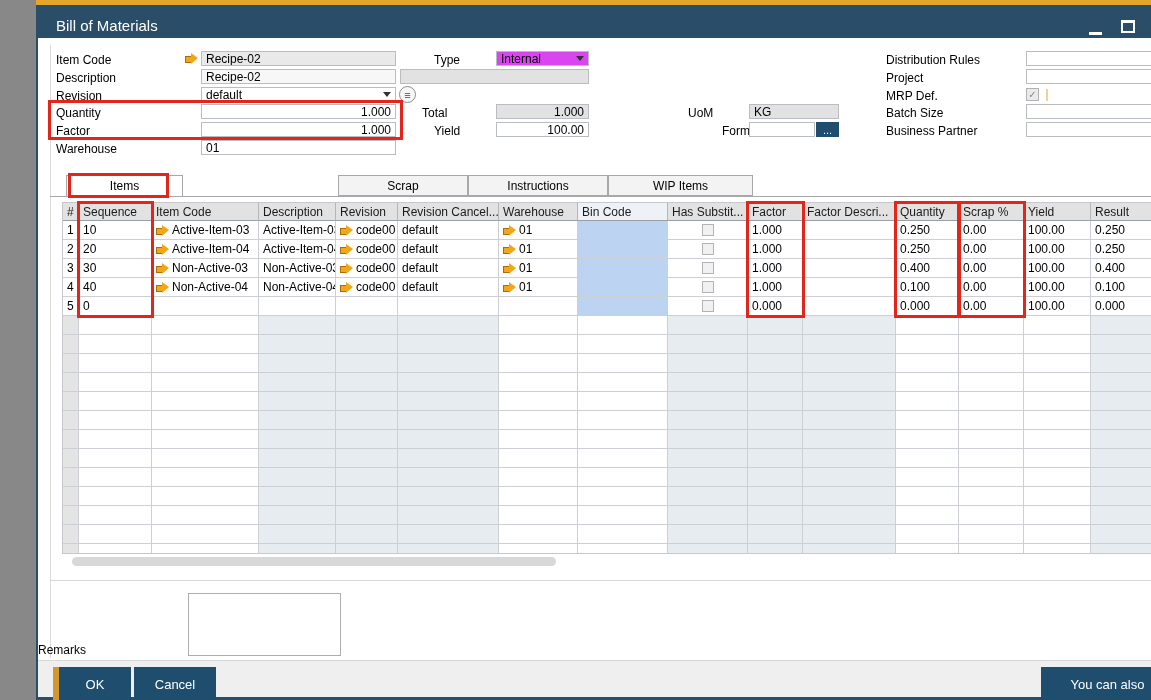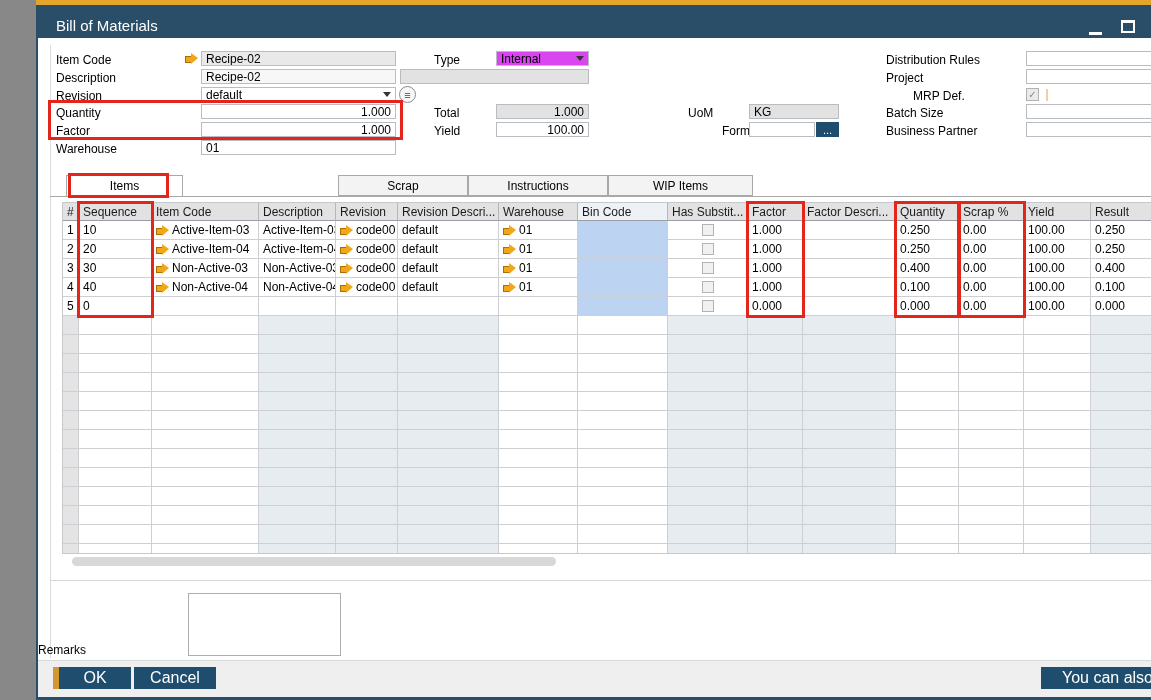--- a/index.html
+++ b/index.html
@@ -77,21 +77,21 @@
   .c10{width:93px} .c11{width:63px} .c12{width:65px} .c13{width:67px} .c14{width:62px}
 
   .hscroll { left:36px; top:557px; width:484px; height:9px; border-radius:5px; background:#d8d8d8; cursor:pointer; }
 
   
   .redbox { position:absolute; border:3px solid #E3251C; pointer-events:none; z-index:5; }
 
   
   .remarks-box { left:152px; top:593px; width:153px; height:63px; border:1px solid #aeaeae; background:#fff; }
   .footer { left:2px; top:660px; width:1147px; height:37px; background:#efefef; border-top:1px solid #d8d8d8; }
-  .btn { position:absolute; top:667px; height:22px; background:#1F4D6D; color:#fff; font-size:16px;
+  .btn { position:absolute; top:667px; height:34px; background:#1F4D6D; color:#fff; font-size:13px;
          display:flex; align-items:center; justify-content:center; cursor:pointer; z-index:2; }
   .btn-ok { left:17px; width:78px; border-left:6px solid #D2972E; }
   .btn-cancel { left:98px; width:82px; }
   .btn-also { left:1005px; width:133px; }
   .corner-tri { position:absolute; right:5px; bottom:3px; width:0; height:0;
                 border-left:7px solid transparent; border-bottom:7px solid #fff; }
 </style>
 </head>
 <body>
 
@@ -139,41 +139,41 @@
   <span class="larrow abs" style="left:149px;top:142px"></span>
   <div class="fld" style="left:165px;top:140px;width:195px">01</div>
 
   
   <div class="lbl" style="left:398px;top:53px">Type</div>
   <div class="fld cream spread" style="left:460px;top:51px;width:93px">
     <span>Internal</span>
     <span class="dtri"></span>
   </div>
 
-  <div class="lbl" style="left:398px;top:106px">Total</div>
+  <div class="lbl" style="left:386px;top:106px">Total</div>
   <div class="fld gray2 rt" style="left:460px;top:104px;width:93px">1.000</div>
 
   <div class="lbl" style="left:398px;top:124px">Yield</div>
   <div class="fld rt" style="left:460px;top:122px;width:93px">100.00</div>
 
   <div class="lbl" style="left:652px;top:106px">UoM</div>
   <div class="fld gray2" style="left:713px;top:104px;width:90px">KG</div>
 
   <div class="lbl" style="left:686px;top:124px">Formula</div>
   <div class="fld" style="left:713px;top:122px;width:66px"></div>
   <div class="navy-btn" style="left:780px;top:122px;width:23px;height:15px;font-size:11px">...</div>
 
   
   <div class="lbl" style="left:850px;top:53px">Distribution Rules</div>
   <div class="fld" style="left:990px;top:51px;width:147px"></div>
 
   <div class="lbl" style="left:850px;top:71px">Project</div>
   <div class="fld" style="left:990px;top:69px;width:147px"></div>
 
-  <div class="lbl" style="left:877px;top:89px">MRP Def.</div>
+  <div class="lbl" style="left:850px;top:89px">MRP Def.</div>
   <div class="cbox" style="left:990px;top:88px">✓</div>
   <div class="caret" style="left:1010px;top:89px"></div>
 
   <div class="lbl" style="left:850px;top:106px">Batch Size</div>
   <div class="fld" style="left:990px;top:104px;width:147px"></div>
 
   <div class="lbl" style="left:850px;top:124px">Business Partner</div>
   <div class="fld" style="left:990px;top:122px;width:147px"></div>
 
   
@@ -184,21 +184,21 @@
   <div class="tab" style="left:572px;width:145px">WIP Items</div>
 
   
   <div id="grid">
     <div class="hrow">
       <div class="hcell c0">#</div>
       <div class="hcell c1">Sequence</div>
       <div class="hcell c2">Item Code</div>
       <div class="hcell c3">Description</div>
       <div class="hcell c4">Revision</div>
-      <div class="hcell c5">Revision Descri...</div>
+      <div class="hcell c5">Revision Cancel...</div>
       <div class="hcell c6">Warehouse</div>
       <div class="hcell c7 hbin">Bin Code</div>
       <div class="hcell c8">Has Substit...</div>
       <div class="hcell c9">Factor</div>
       <div class="hcell c10">Factor Descri...</div>
       <div class="hcell c11">Quantity</div>
       <div class="hcell c12">Scrap %</div>
       <div class="hcell c13">Yield</div>
       <div class="hcell c14">Result</div>
     </div>

